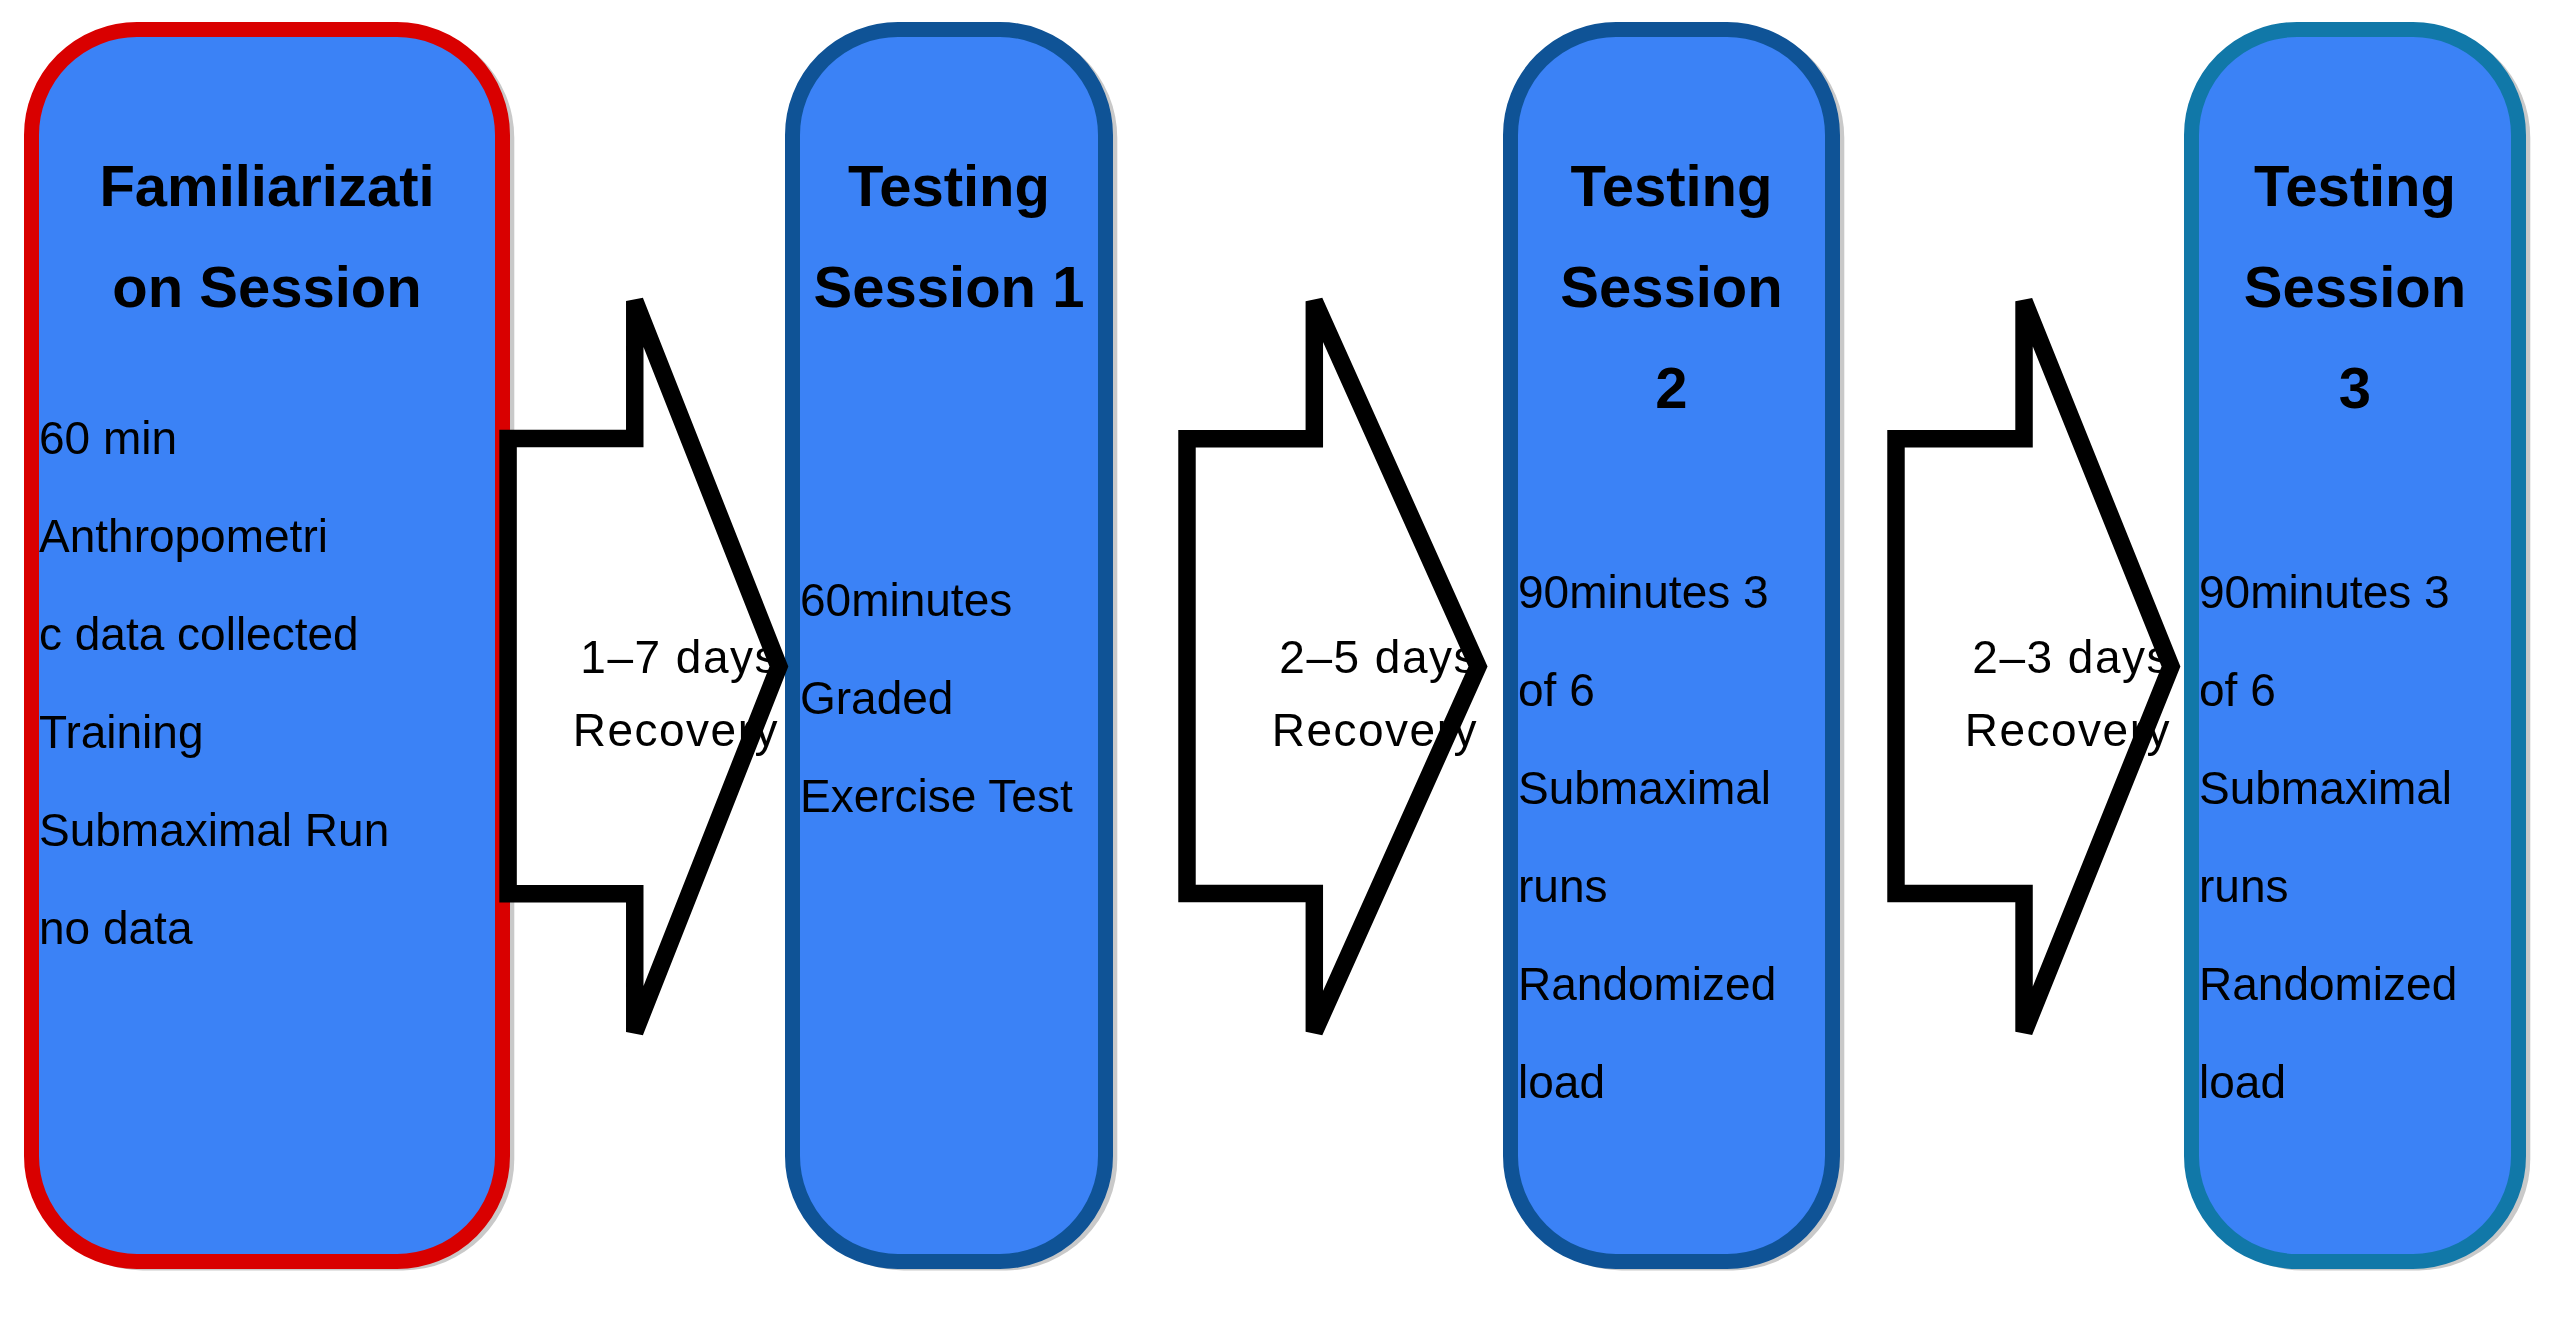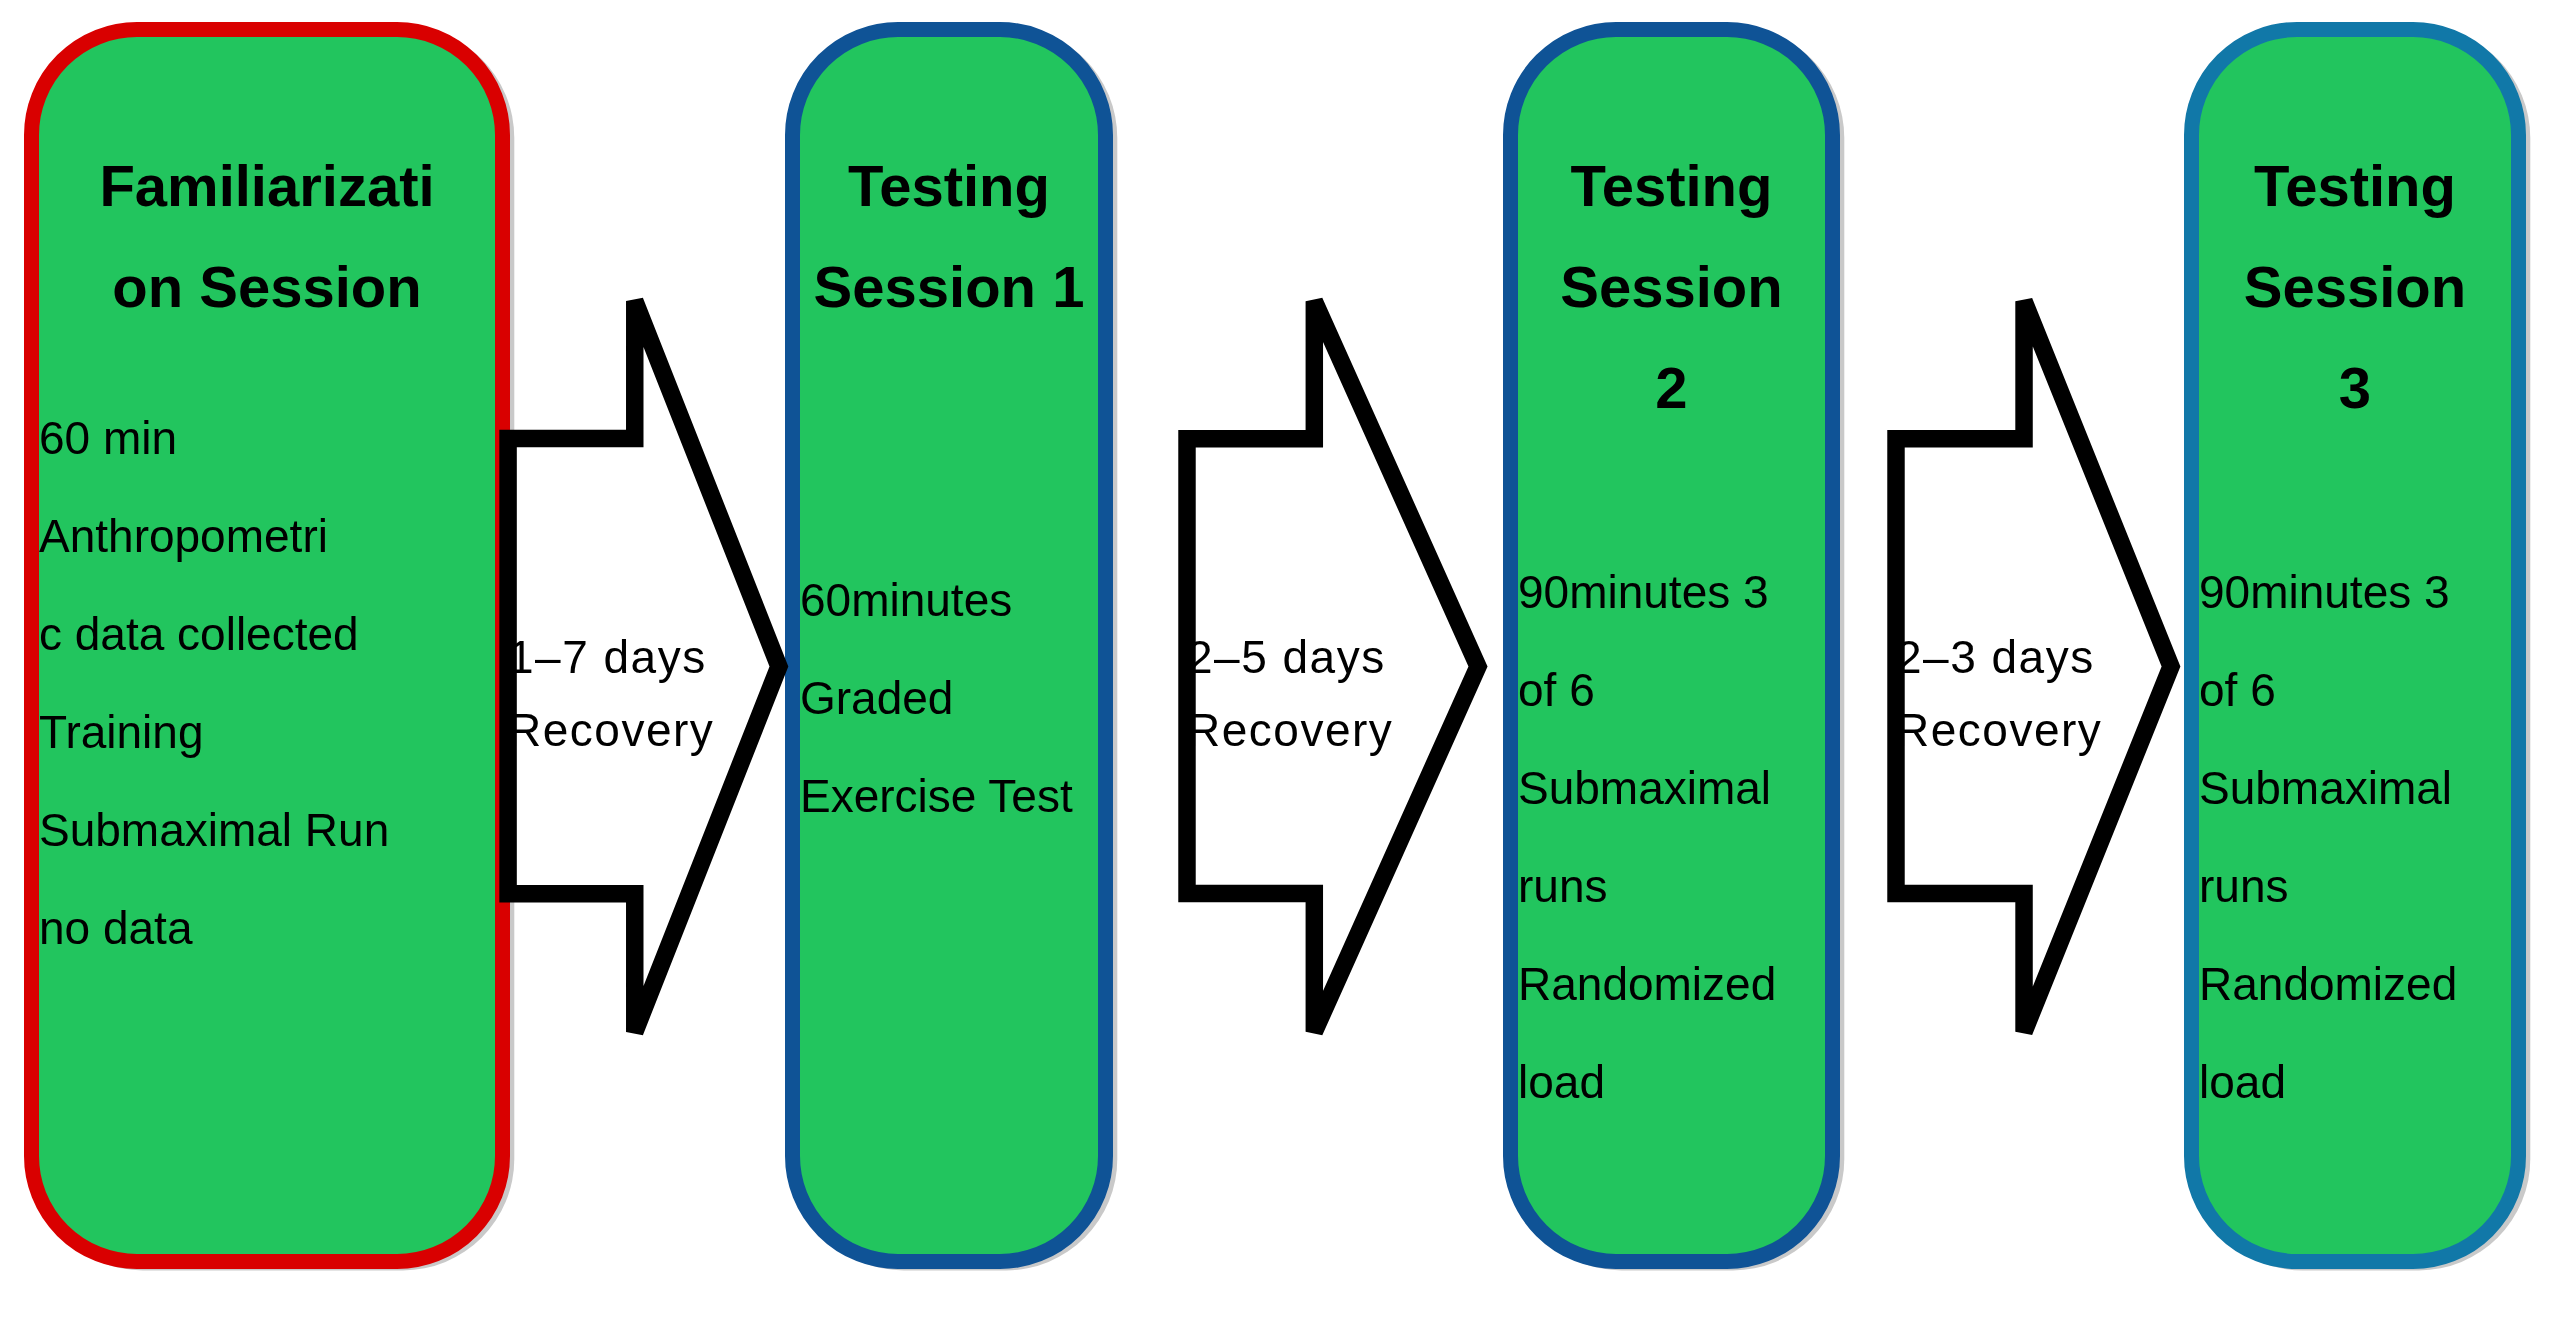--- a/index.html
+++ b/index.html
@@ -7,21 +7,21 @@
     position:relative;
     width:2576px;height:1338px;
     background:#ffffff;
     font-family:"Liberation Sans", sans-serif;
     overflow:hidden;
   }
   .session-box{
     position:absolute;
     top:22px;
     height:1247px;
-    background:#22c55e;
+    background:#3b82f6;
     border-style:solid;
     border-width:15.3px;
     border-radius:113px;
     box-sizing:border-box;
     box-shadow:5.8px 2.9px 0 -1.5px #c9c9c9;
   }
   .box-title{
     position:absolute;
     top:98px;left:0;right:0;
     text-align:center;
@@ -39,21 +39,21 @@
   }
   .arrow-svg{
     position:absolute;
     top:301px;
     height:731px;
     overflow:visible;
   }
   .arrow-label{
     position:absolute;
     top:621px;
-    text-align:left;
+    text-align:right;
     font-size:46px;
     line-height:73px;
     letter-spacing:1.5px;
     color:#000000;
   }
   
   .box-1{left:24px;width:486px;}
   .box-2{left:785px;width:328px;}
   .box-3{left:1503px;width:337px;}
   .box-4{left:2184px;width:342px;}

